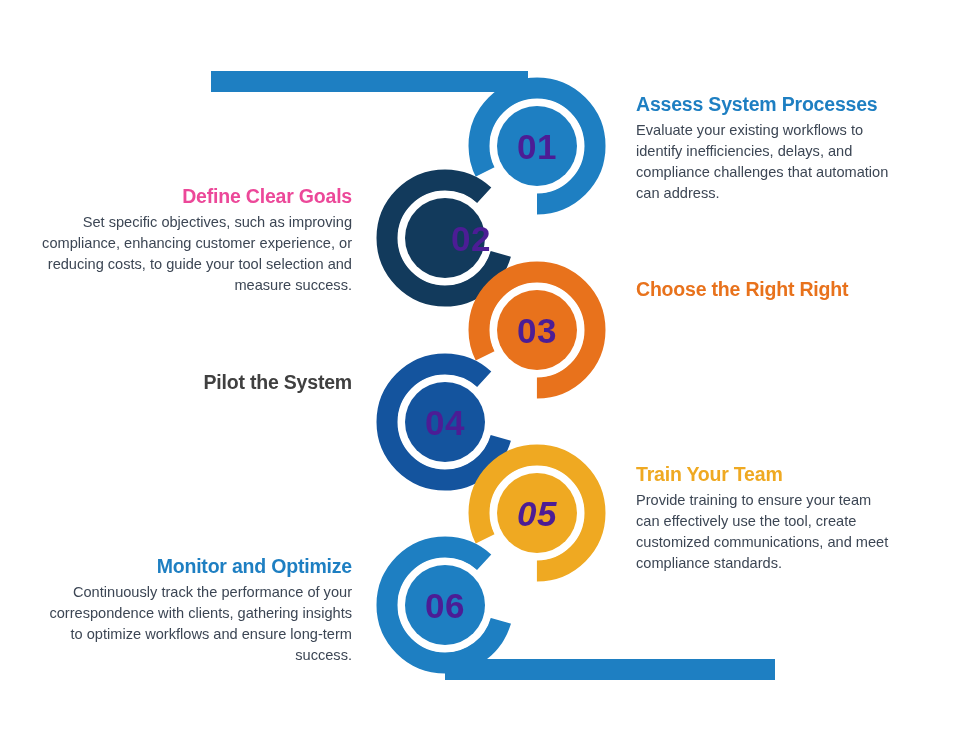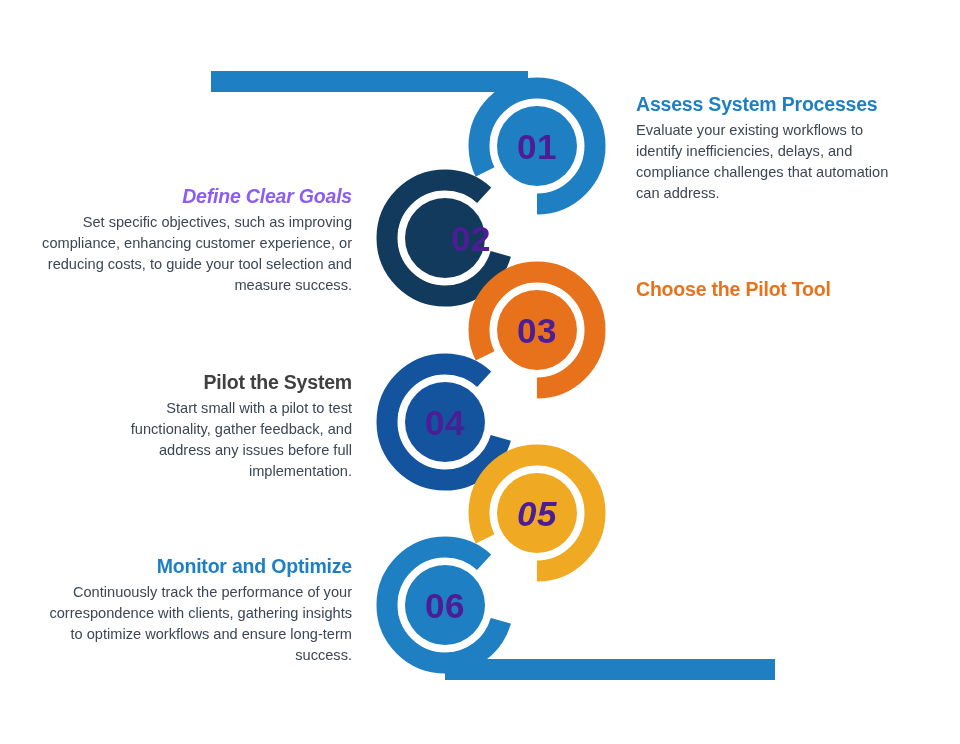--- a/index.html
+++ b/index.html
@@ -117,32 +117,35 @@
   <div class="num-label" style="left:445px;top:423px;">04</div>
   <div class="num-label" style="left:537px;top:514px;font-style:italic;">05</div>
   <div class="num-label" style="left:445px;top:606px;">06</div>
 
   <div class="step-text align-left" style="left:636px;top:93px;width:270px;">
     <h3 class="step-title" style="color:#1E7FC2;">Assess System Processes</h3>
     <p class="step-desc">Evaluate your existing workflows to identify inefficiencies, delays, and compliance challenges that automation can address.</p>
   </div>
 
   <div class="step-text align-right" style="left:30px;top:185px;width:322px;">
-    <h3 class="step-title" style="color:#8b5cf6;font-style:italic;">Define Clear Goals</h3>
+    <h3 class="step-title" style="color:#ec4899;">Define Clear Goals</h3>
     <p class="step-desc">Set specific objectives, such as improving compliance, enhancing customer experience, or reducing costs, to guide your tool selection and measure success.</p>
   </div>
 
   <div class="step-text align-left" style="left:636px;top:278px;width:266px;">
-    <h3 class="step-title" style="color:#E8721C;">Choose the Pilot Tool</h3>
+    <h3 class="step-title" style="color:#E8721C;">Choose the Right Right</h3>
   </div>
 
   <div class="step-text align-right" style="left:110px;top:371px;width:242px;">
     <h3 class="step-title" style="color:#404040;">Pilot the System</h3>
-    <p class="step-desc">Start small with a pilot to test functionality, gather feedback, and address any issues before full implementation.</p>
   </div>
 
+  <div class="step-text align-left" style="left:636px;top:463px;width:262px;">
+    <h3 class="step-title" style="color:#EFA922;">Train Your Team</h3>
+    <p class="step-desc">Provide training to ensure your team can effectively use the tool, create customized communications, and meet compliance standards.</p>
+  </div>
 
   <div class="step-text align-right" style="left:42px;top:555px;width:310px;">
     <h3 class="step-title" style="color:#1E7FC2;">Monitor and Optimize</h3>
     <p class="step-desc">Continuously track the performance of your correspondence with clients, gathering insights to optimize workflows and ensure long-term success.</p>
   </div>
 
 </div>
 
 </body></html>

